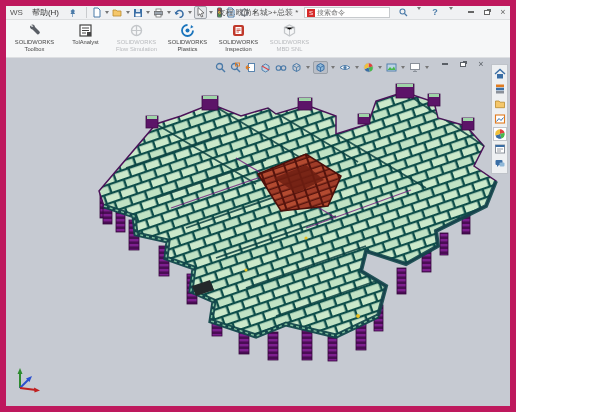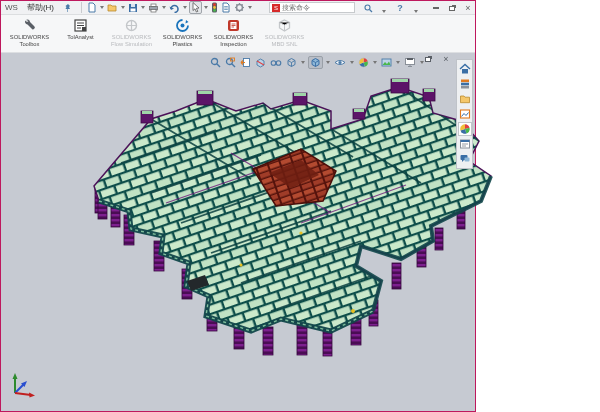--- a/index.html
+++ b/index.html
@@ -1,30 +1,30 @@
 <!DOCTYPE html>
 <html><head>
 <meta charset="utf-8">
 <style>
   * { margin:0; padding:0; box-sizing:border-box; }
   html,body { width:600px; height:412px; overflow:hidden; font-family:"Liberation Sans", sans-serif; }
-  #app { position:relative; width:476px; height:412px; background:#f97316; border:1px solid #be185d; }
+  #app { position:relative; width:516px; height:412px; background:#f97316; border:6px solid #be185d; }
 
   
   #titlebar { position:absolute; top:0; left:0; right:0; height:14px; background:#f0f1f3; border-bottom:1px solid #dcdee0; display:flex; align-items:center; font-size:8px; color:#444; }
   .menu-frag { padding:0 4px; color:#555; }
   .menu-item { padding:8px 5px; color:#333; }
   .pin { width:10px; height:10px; margin:0 4px; }
   .tb-sep { width:1px; height:11px; background:#c9cbce; margin:0 4px; }
   .qa-group { display:flex; align-items:center; gap:1px; }
   .qa-btn { display:flex; align-items:center; height:13px; padding:0 1px; }
   .qa-btn.pressed { border:1px solid #9fa4aa; background:#e3e5e8; border-radius:2px; }
   .dd { width:0; height:0; border-left:2.5px solid transparent; border-right:2.5px solid transparent; border-top:3px solid #777; margin:0 1px; }
   .title-center { position:absolute; left:0; right:0; text-align:center; font-size:8px; color:#555; pointer-events:none; }
-  .tb-right { margin-left:auto; display:flex; align-items:flex-end; gap:8px; padding-right:2px; }
+  .tb-right { margin-left:auto; display:flex; align-items:flex-start; gap:8px; padding-right:2px; }
   .search-box { display:flex; align-items:center; background:#fff; border:1px solid #c7cacd; height:11px; width:86px; padding:0 2px; }
   .search-box .sw-logo { width:8px; height:8px; background:#d62a2a; color:#fff; font-size:6px; line-height:8px; text-align:center; margin-right:2px; flex:none; }
   .search-box input { border:none; outline:none; width:100%; font-size:7px; color:#888; background:transparent; font-family:"Liberation Sans",sans-serif; }
   .winctl { display:flex; align-items:center; gap:6px; margin-left:4px; }
   .wc { display:flex; align-items:center; justify-content:center; width:10px; height:10px; color:#666; font-size:9px; }
   .wc .bar { width:6px; height:1.5px; background:#666; }
   .wc .box { width:6px; height:5px; border:1px solid #666; background:#fff; box-shadow:2px -2px 0 -1px #666; }
 
   
   #addins { position:absolute; top:14px; left:0; right:0; height:38px; background:#f6f7f8; border-bottom:1px solid #dddfe2; display:flex; align-items:flex-start; padding:2px 4px 0 4px; gap:2px; }
@@ -128,20 +128,21 @@
       <span class="qa-btn">
         <svg width="11" height="11" viewBox="0 0 11 11">
             <circle cx="5.5" cy="5.5" r="3" fill="none" stroke="#8a9099" stroke-width="1.6"></circle>
             <circle cx="5.5" cy="5.5" r="1.1" fill="#f0f1f3"></circle>
             <path d="M5.5 1 v1.6 M5.5 8.4 v1.6 M1 5.5 h1.6 M8.4 5.5 h1.6 M2.3 2.3 l1.1 1.1 M7.6 7.6 l1.1 1.1 M8.7 2.3 l-1.1 1.1 M3.4 7.6 l-1.1 1.1" stroke="#8a9099" stroke-width="1.2"></path>
           </svg>
       </span>
         <span class="dd"></span>
     </div>
 
+    <span class="title-center">友程.欧尚名城&gt;+总装 *</span>
 
     <div class="tb-right">
       <div class="search-box">
         <span class="sw-logo">S</span>
         <input placeholder="搜索命令" style="">
       </div>
       <span class="wc">
         <svg width="9" height="9" viewBox="0 0 9 9">
             <circle cx="3.5" cy="3.5" r="2.5" fill="none" stroke="#4a7aa8" stroke-width="1.1"></circle>
             <path d="M5.5 5.5 L8 8" stroke="#4a7aa8" stroke-width="1.2"></path>

